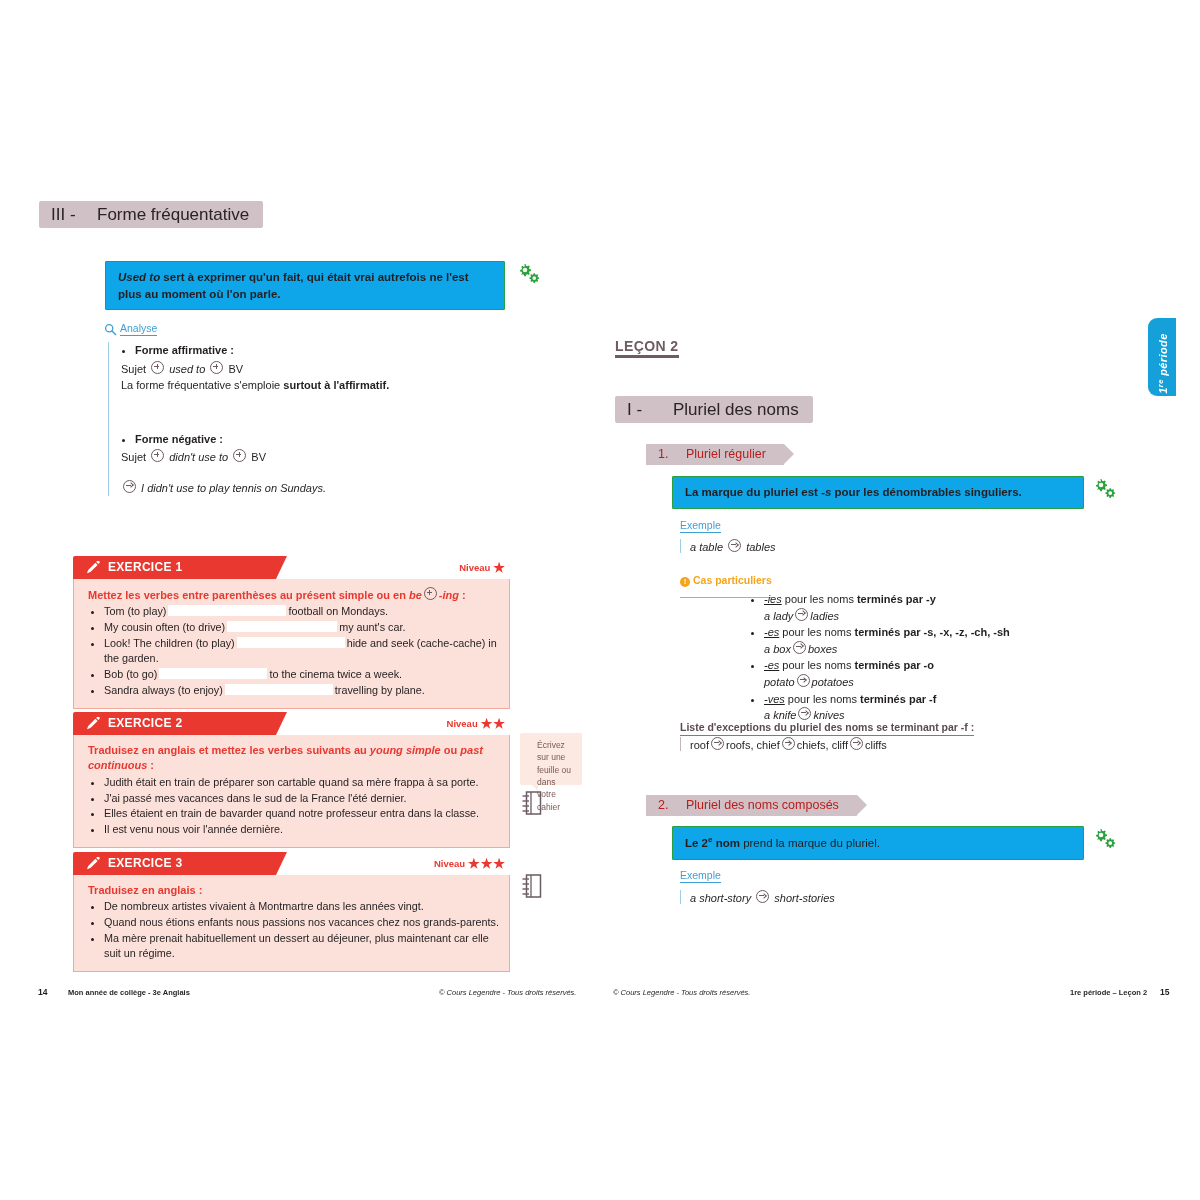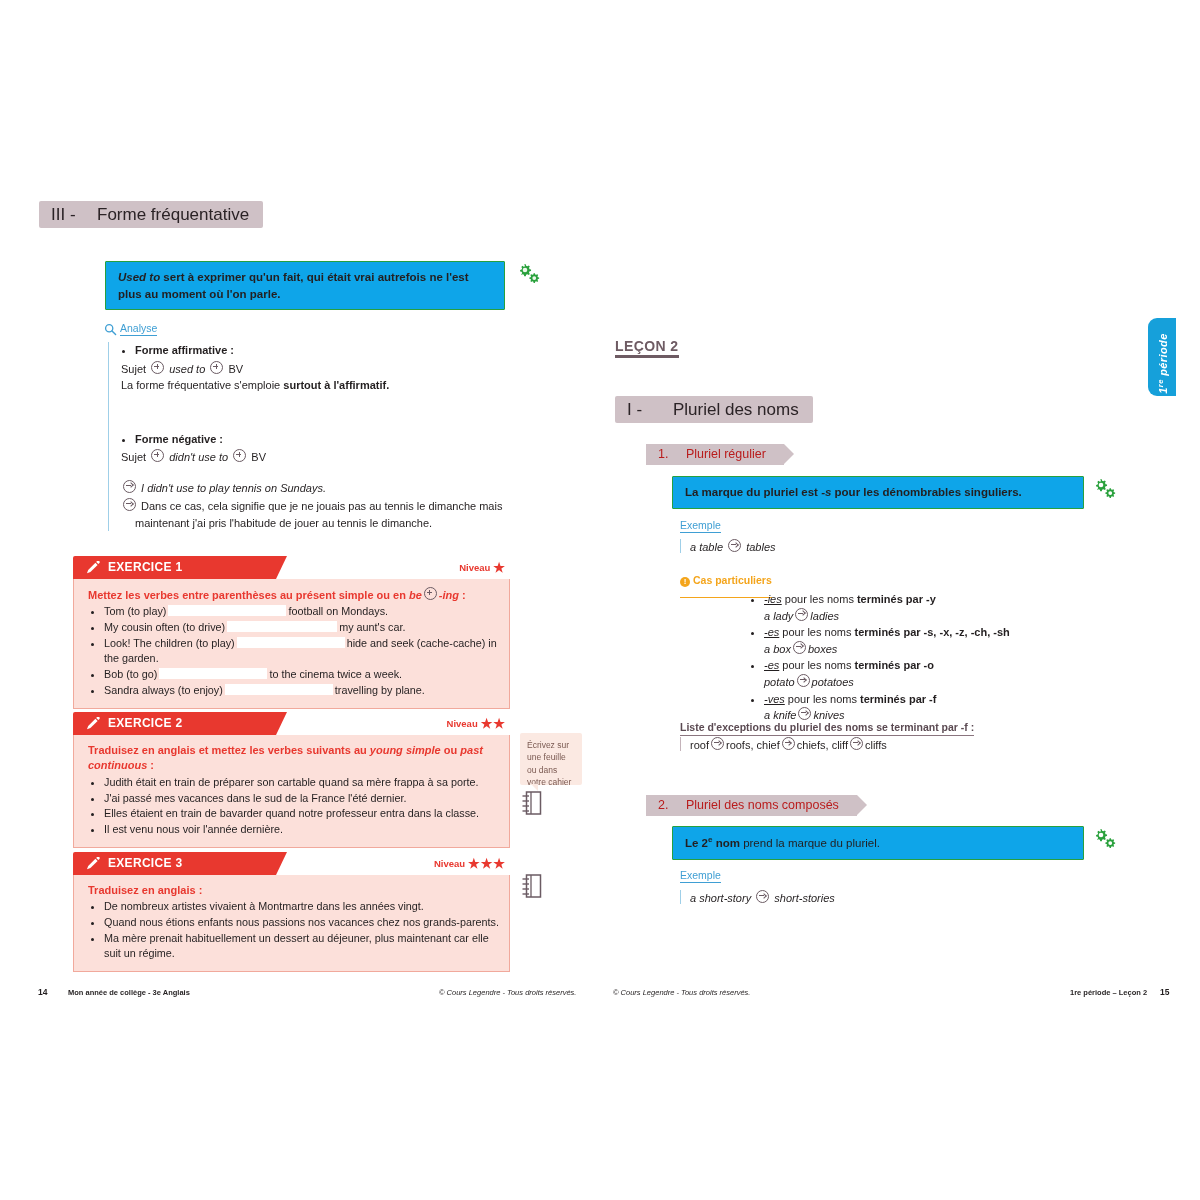--- a/index.html
+++ b/index.html
@@ -324,21 +324,21 @@
     margin: 0 2px;
   }
 
   
   .sidenote {
     position: absolute;
     background: #fbe9e2;
     color: #7b5a52;
     font-size: 8.5px;
     line-height: 1.45;
-    padding: 6px 6px 7px 7px;
+    padding: 6px 6px 7px 17px;
     box-sizing: border-box;
     border-radius: 2px;
   }
   .sidenote::after {
     content: "";
     position: absolute;
     left: 11px; bottom: -6px;
     width: 0; height: 0;
     border-left: 7px solid transparent;
     border-right: 0 solid transparent;
@@ -464,24 +464,20 @@
         <span>Sujet</span>
         <span class="plus-circ"></span>
         <span class="ital">didn't use to</span>
         <span class="plus-circ"></span>
         <span>BV</span>
       </div>
       <div style="height:12px;"></div>
       <div class="ex-line">
         <span class="arrow-circ"></span>
         <span>I didn't use to play tennis on Sundays.</span>
-      </div>
-      <div class="ex-line plain" style="padding-left:14px; text-indent:-14px;">
-        <span class="arrow-circ"></span>
-        <span>Dans ce cas, cela signifie que je ne jouais pas au tennis le dimanche mais maintenant j'ai pris l'habitude de jouer au tennis le dimanche.</span>
       </div>
     </div>
 
     <div class="exo" style="left:61px; top:556px; width:437px;">
       <div class="exo-head">
         <div class="banner" style="width:203px;"></div>
         <span class="pencil">
           <svg width="15" height="14" viewBox="0 0 15 14">
             <path d="M2 12.2 L3.2 8.9 L10.4 1.7 L12.6 3.9 L5.4 11.1 Z" fill="#ffffff"></path>
             <path d="M11.2 0.9 L13.4 3.1 L14.2 2.3 A1.2 1.2 0 0 0 12 0.1 Z" fill="#ffffff"></path>

